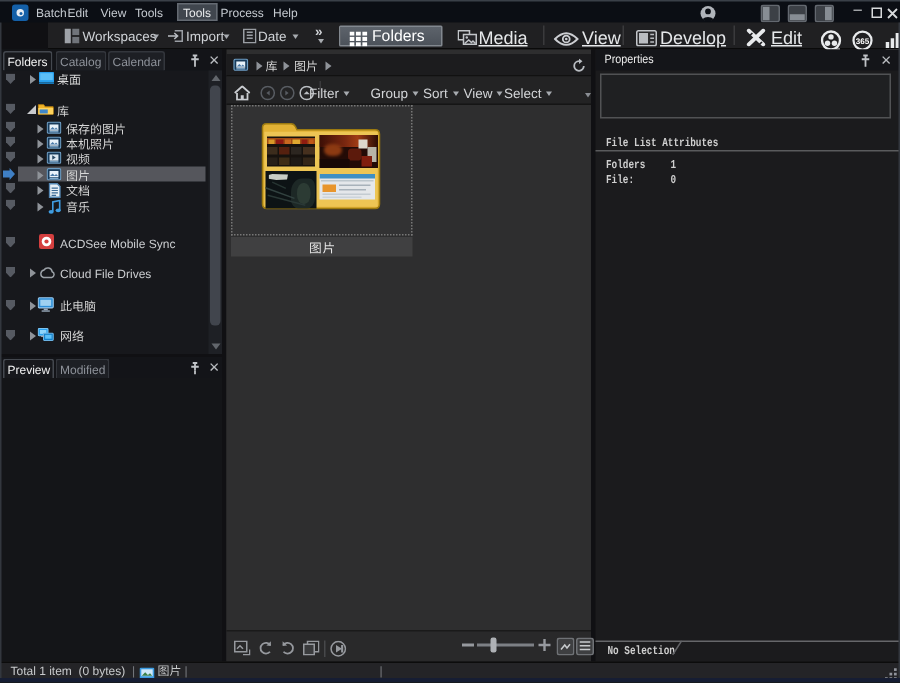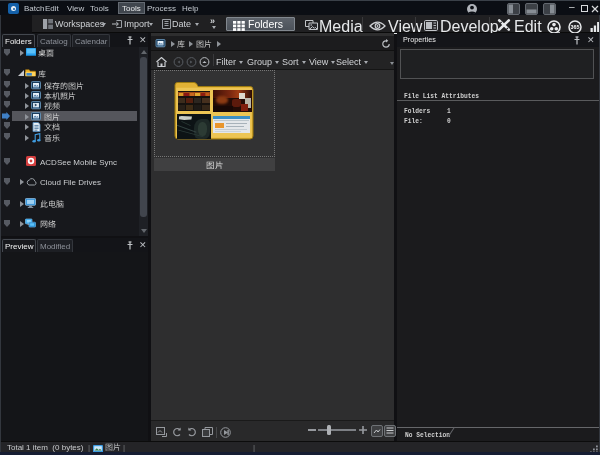--- a/index.html
+++ b/index.html
@@ -26,21 +26,21 @@
   
   #toolbar { left:0; top:15px; width:600px; height:18px; background:#202022; border-bottom:1px solid #0a0a0a;margin-left:32px; }
   .tbtxt { position:absolute; top:3px; height:12px; line-height:12px; font-size:9px; color:#cfd2d6; }
   .car { position:absolute; width:0; height:0; border-left:2.5px solid transparent;
      border-right:2.5px solid transparent; border-top:3.5px solid #a7abb0; }
   .caret { display:inline-block; width:0; height:0; border-left:2.5px solid transparent;
      border-right:2.5px solid transparent; border-top:3px solid #a7abb0; vertical-align:1.5px; margin-left:3px; }
   #managebtn { position:absolute; left:194px; top:2px; width:69px; height:14px;
      background:linear-gradient(#5d636b,#4c525a); border:1px solid #82888f; border-radius:1px; }
   #managebtn span { position:absolute; left:21px; top:0px; font-size:10.5px; color:#fff; }
-  .modetxt { position:absolute; top:3px; font-size:16px; color:#e6e8ea;text-decoration:underline; }
+  .modetxt { position:absolute; top:3px; font-size:12px; color:#e6e8ea;text-decoration:underline; }
   .vsep { position:absolute; top:2px; width:1px; height:13px; background:#3a3a3c; }
 
   
   #leftpanel { left:0; top:33px; width:148px; height:408px; background:#17181c; }
   #midpanel { left:151px; top:33px; width:243px; height:408px; background:#2e2e2f; }
   #rightpanel { left:397px; top:33px; width:203px; height:408px; background:#1b1b1d; }
   #stage { background:#101013; }
 
   .tabbar { position:absolute; left:0; top:0; width:100%; height:14px; background:#131418; }
   .tab { position:absolute; top:1px; height:13px; line-height:13px; font-size:8px; padding:0 2px;
@@ -501,21 +501,21 @@
             <path d="M4.2 3.4 L6.4 5 L4.2 6.6 Z"></path>
           </g>
         </svg>
 <svg class="abs" style="left:48px;top:6px" width="11" height="11" viewBox="0 0 11 11">
 <circle cx="5.5" cy="5" r="4.4" fill="none" stroke="#b9bdc2" stroke-width="1"></circle>
           <g fill="#b9bdc2">
             <path d="M3.4 5.9 L5.5 3.9 L7.6 5.9 Z"></path>
           </g>
         </svg>
 <div class="vsep" style="left:62px;top:3px;height:12px"></div>
-<div class="mtxt" style="left:65px">Filter<span class="caret" style="margin-left:3px"></span></div>
+<div class="mtxt" style="left:55px">Filter<span class="caret" style="margin-left:3px"></span></div>
 <div class="mtxt" style="left:96px">Group<span class="caret" style="margin-left:3px"></span></div>
 <div class="mtxt" style="left:131px">Sort<span class="caret" style="margin-left:3px"></span></div>
 <div class="mtxt" style="left:158px">View<span class="caret" style="margin-left:3px"></span></div>
 <div class="mtxt" style="left:185px">Select<span class="caret" style="margin-left:3px"></span></div>
 <div class="car" style="left:239px;top:11px;border-top-color:#8a8e94"></div>
 </div>
 <div id="filearea">
 <div class="abs" style="left:3px;top:0px;width:121px;height:87px;background:#323233;border:1px dotted #777"></div>
 <svg class="abs" style="left:23px;top:10px" width="80" height="61" viewBox="0 0 80 61">
 <path d="M1 5 Q1 2.5 3.5 2.5 L20 2.5 Q22 2.5 23 4.5 L24 6.5 L76 6.5 Q79 6.5 79 9.5 L79 56 Q79 59 76 59 L4 59 Q1 59 1 56 Z" fill="#e2b235" stroke="#9c7a10" stroke-width="1"></path>

